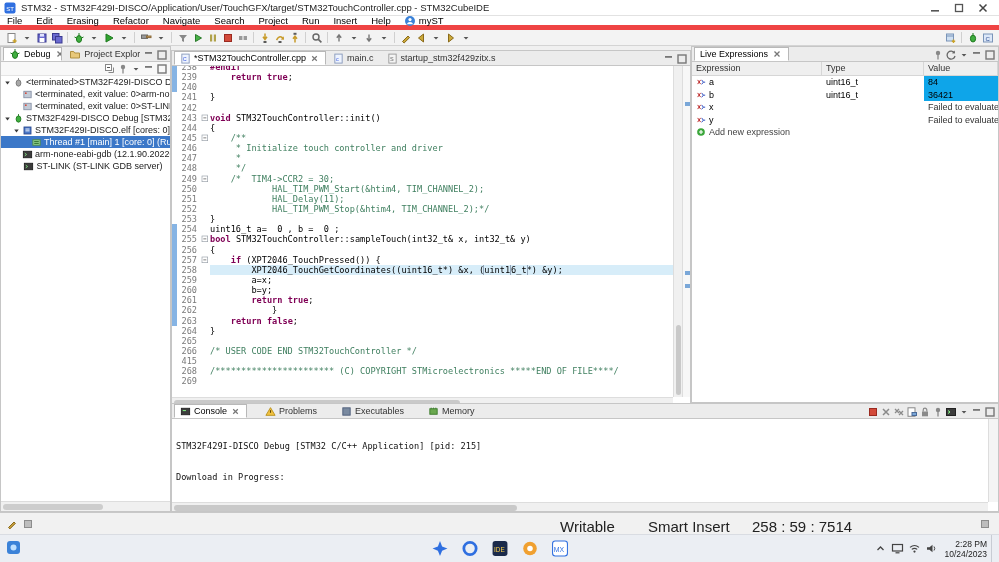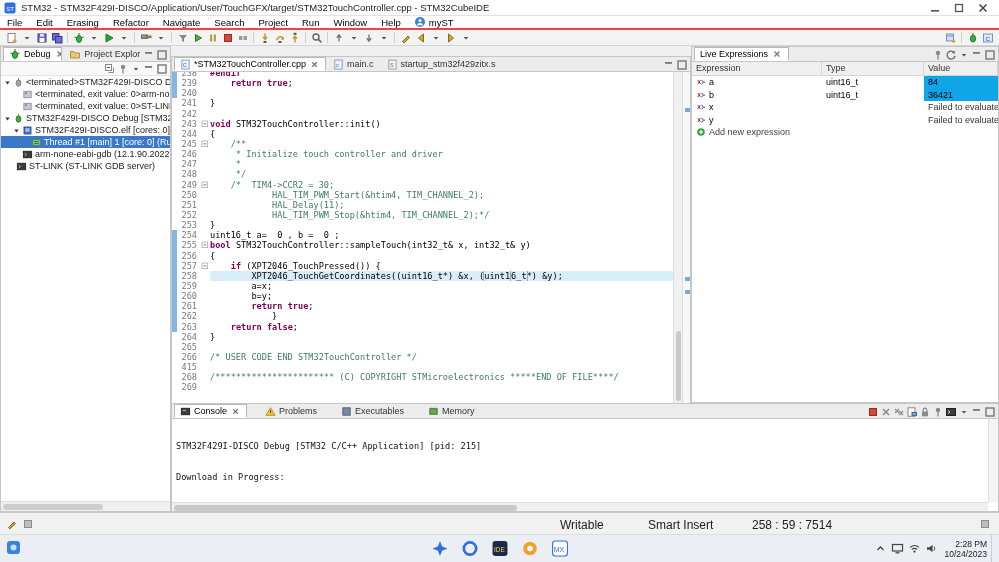--- a/index.html
+++ b/index.html
@@ -7,34 +7,34 @@
   body{font-family:"Liberation Sans",sans-serif;font-size:9px;color:#000;background:#f0f0f0;position:relative}
   svg{display:block}
 
   
   .titlebar{position:absolute;left:0;top:0;right:0;height:16px;background:#fff;border-bottom:1px solid #e2e2e2;display:flex;align-items:center;padding:0 4px;gap:5px}
   .title-text{font-size:9.5px;color:#222;white-space:nowrap;overflow:hidden}
   .win-controls{margin-left:auto;display:flex}
   .win-btn{width:24px;height:15px;display:flex;align-items:center;justify-content:center}
 
   
-  .menubar{position:absolute;top:16px;left:0;right:0;height:14px;background:#fff;border-bottom:2px solid #ef4444;display:flex;align-items:center;font-size:9.5px}
+  .menubar{position:absolute;top:16px;left:0;right:0;height:14px;background:#fff;border-bottom:5px solid #ef4444;display:flex;align-items:center;font-size:9.5px}
   .menu-item{padding:0 7px;white-space:nowrap}
   .myst{display:flex;align-items:center;gap:3px;padding:0 6px}
 
   
   .toolbar{position:absolute;top:30px;left:0;right:0;height:16px;background:#f3f3f3;border-bottom:1px solid #d4d4d4;display:flex;align-items:center;padding:0 4px}
   .tb-icon{width:15px;height:15px;display:inline-flex;align-items:center;justify-content:center;border-radius:2px;flex:none}
   .tb-sep{width:1px;height:11px;background:#d0d0d0;margin:0 3px;flex:none}
   .tb-right{margin-left:auto;display:flex;align-items:center}
 
   
   .panel{position:absolute;background:#fff;border:1px solid #c6c6c6}
   #debug-panel{left:0;top:46px;width:171px;height:466px}
-  #editor-area{left:171px;top:56px;width:520px;height:357px}
+  #editor-area{left:171px;top:50px;width:520px;height:357px}
   #right-panel{left:691px;top:46px;width:308px;height:357px}
   #console-panel{left:171px;top:403px;width:828px;height:109px}
 
   .tab-row{height:15px;background:#ececec;border-bottom:1px solid #c6c6c6;display:flex;align-items:flex-end;padding:1px 2px 0;gap:1px;position:relative}
   .tab{display:inline-flex;align-items:center;gap:3px;padding:1px 5px;font-size:9px;height:14px;border:1px solid transparent;color:#333;white-space:nowrap;overflow:hidden}
   .tab.sel{background:#fff;border-color:#b8b8b8;border-bottom-color:#fff;color:#000}
   .view-icons{margin-left:auto;display:flex;align-items:center}
   .vi{width:13px;height:13px;display:inline-flex;align-items:center;justify-content:center;flex:none}
   .tab-x{display:inline-flex}
 
@@ -87,21 +87,21 @@
 
   
   #console-out{position:absolute;left:4px;top:16px;right:12px;bottom:11px;font-family:"DejaVu Sans Mono",monospace;font-size:8.6px;line-height:10.4px;overflow:hidden;white-space:pre;color:#111}
   .co-head{font-weight:normal}
   .co-line{height:10.4px}
   .console-hsb{position:absolute;left:0;right:10px;bottom:0;height:9px;background:#f0f0f0;border-top:1px solid #ddd}
   .console-hsb .thumb{position:absolute;left:2px;top:1.5px;height:6px;width:42%;background:#c9c9c9;border-radius:3px}
   .console-vsb{position:absolute;right:0;top:15px;bottom:9px;width:10px;background:#f4f4f4;border-left:1px solid #ddd}
 
   
-  .statusbar{position:absolute;left:0;top:512px;right:0;height:22px;background:#f1f1f1;border-top:1px solid #c8c8c8;font-size:12px;color:#222}
+  .statusbar{position:absolute;left:0;top:512px;right:0;height:22px;background:#f1f1f1;border-top:1px solid #c8c8c8;font-size:15px;color:#222}
   .sb-abs{position:absolute;top:5px;white-space:nowrap}
 
   
   .taskbar{position:absolute;left:0;top:534px;right:0;height:28px;background:#ebeef3;border-top:1px solid #d9dce2}
   .tk-center{position:absolute;left:50%;top:0;height:100%;transform:translateX(-50%);display:flex;align-items:center;gap:13px}
   .tk-icon{width:17px;height:17px;display:flex;align-items:center;justify-content:center}
   .tk-tray{position:absolute;right:6px;top:0;height:100%;display:flex;align-items:center;}
   .tk-clock{text-align:right;font-size:8.5px;line-height:10px;color:#222;padding-left:4px}
   .tk-divider{width:2px;height:100%;border-left:1px solid #c8ccd4;margin-left:4px}
   .tk-corner{position:absolute;left:6px;top:5px}
@@ -139,21 +139,21 @@
 <div class="menubar">
   <span style="display:flex">
       <span class="menu-item">File</span>
       <span class="menu-item">Edit</span>
       <span class="menu-item">Erasing</span>
       <span class="menu-item">Refactor</span>
       <span class="menu-item">Navigate</span>
       <span class="menu-item">Search</span>
       <span class="menu-item">Project</span>
       <span class="menu-item">Run</span>
-      <span class="menu-item">Window</span>
+      <span class="menu-item">Insert</span>
       <span class="menu-item">Help</span>
     </span>
   <span class="myst">
     <span>
         <svg width="12" height="12" viewBox="0 0 12 12">
           <circle cx="6" cy="6" r="5" fill="#3b82d8"></circle>
           <circle cx="6" cy="4.6" r="1.6" fill="#fff"></circle>
           <path d="M2.8 9.3 a3.4 3.4 0 0 1 6.4 0 Z" fill="#fff"></path>
         </svg>
       </span>
@@ -497,21 +497,21 @@
       <div class="tree-row" style="padding-left: 11px;">
         <span class="tw"></span>
         <span class="ti">
           <svg width="11" height="11" viewBox="0 0 12 12">
             <rect x="1.5" y="2.5" width="9" height="7" fill="#3c3c3c" stroke="#222"></rect>
             <path d="M3 4.5 L5 6 L3 7.5" fill="none" stroke="#7fdc7f"></path>
           </svg>
         </span>
         <span class="tl">arm-none-eabi-gdb (12.1.90.20220802)</span>
       </div>
-      <div class="tree-row" style="padding-left: 5px;">
+      <div class="tree-row" style="padding-left: 5px; justify-content: center;">
         <span class="tw"></span>
         <span class="ti">
           <svg width="11" height="11" viewBox="0 0 12 12">
             <rect x="1.5" y="2.5" width="9" height="7" fill="#3c3c3c" stroke="#222"></rect>
             <path d="M3 4.5 L5 6 L3 7.5" fill="none" stroke="#7fdc7f"></path>
           </svg>
         </span>
         <span class="tl">ST-LINK (ST-LINK GDB server)</span>
       </div>
     </div>

